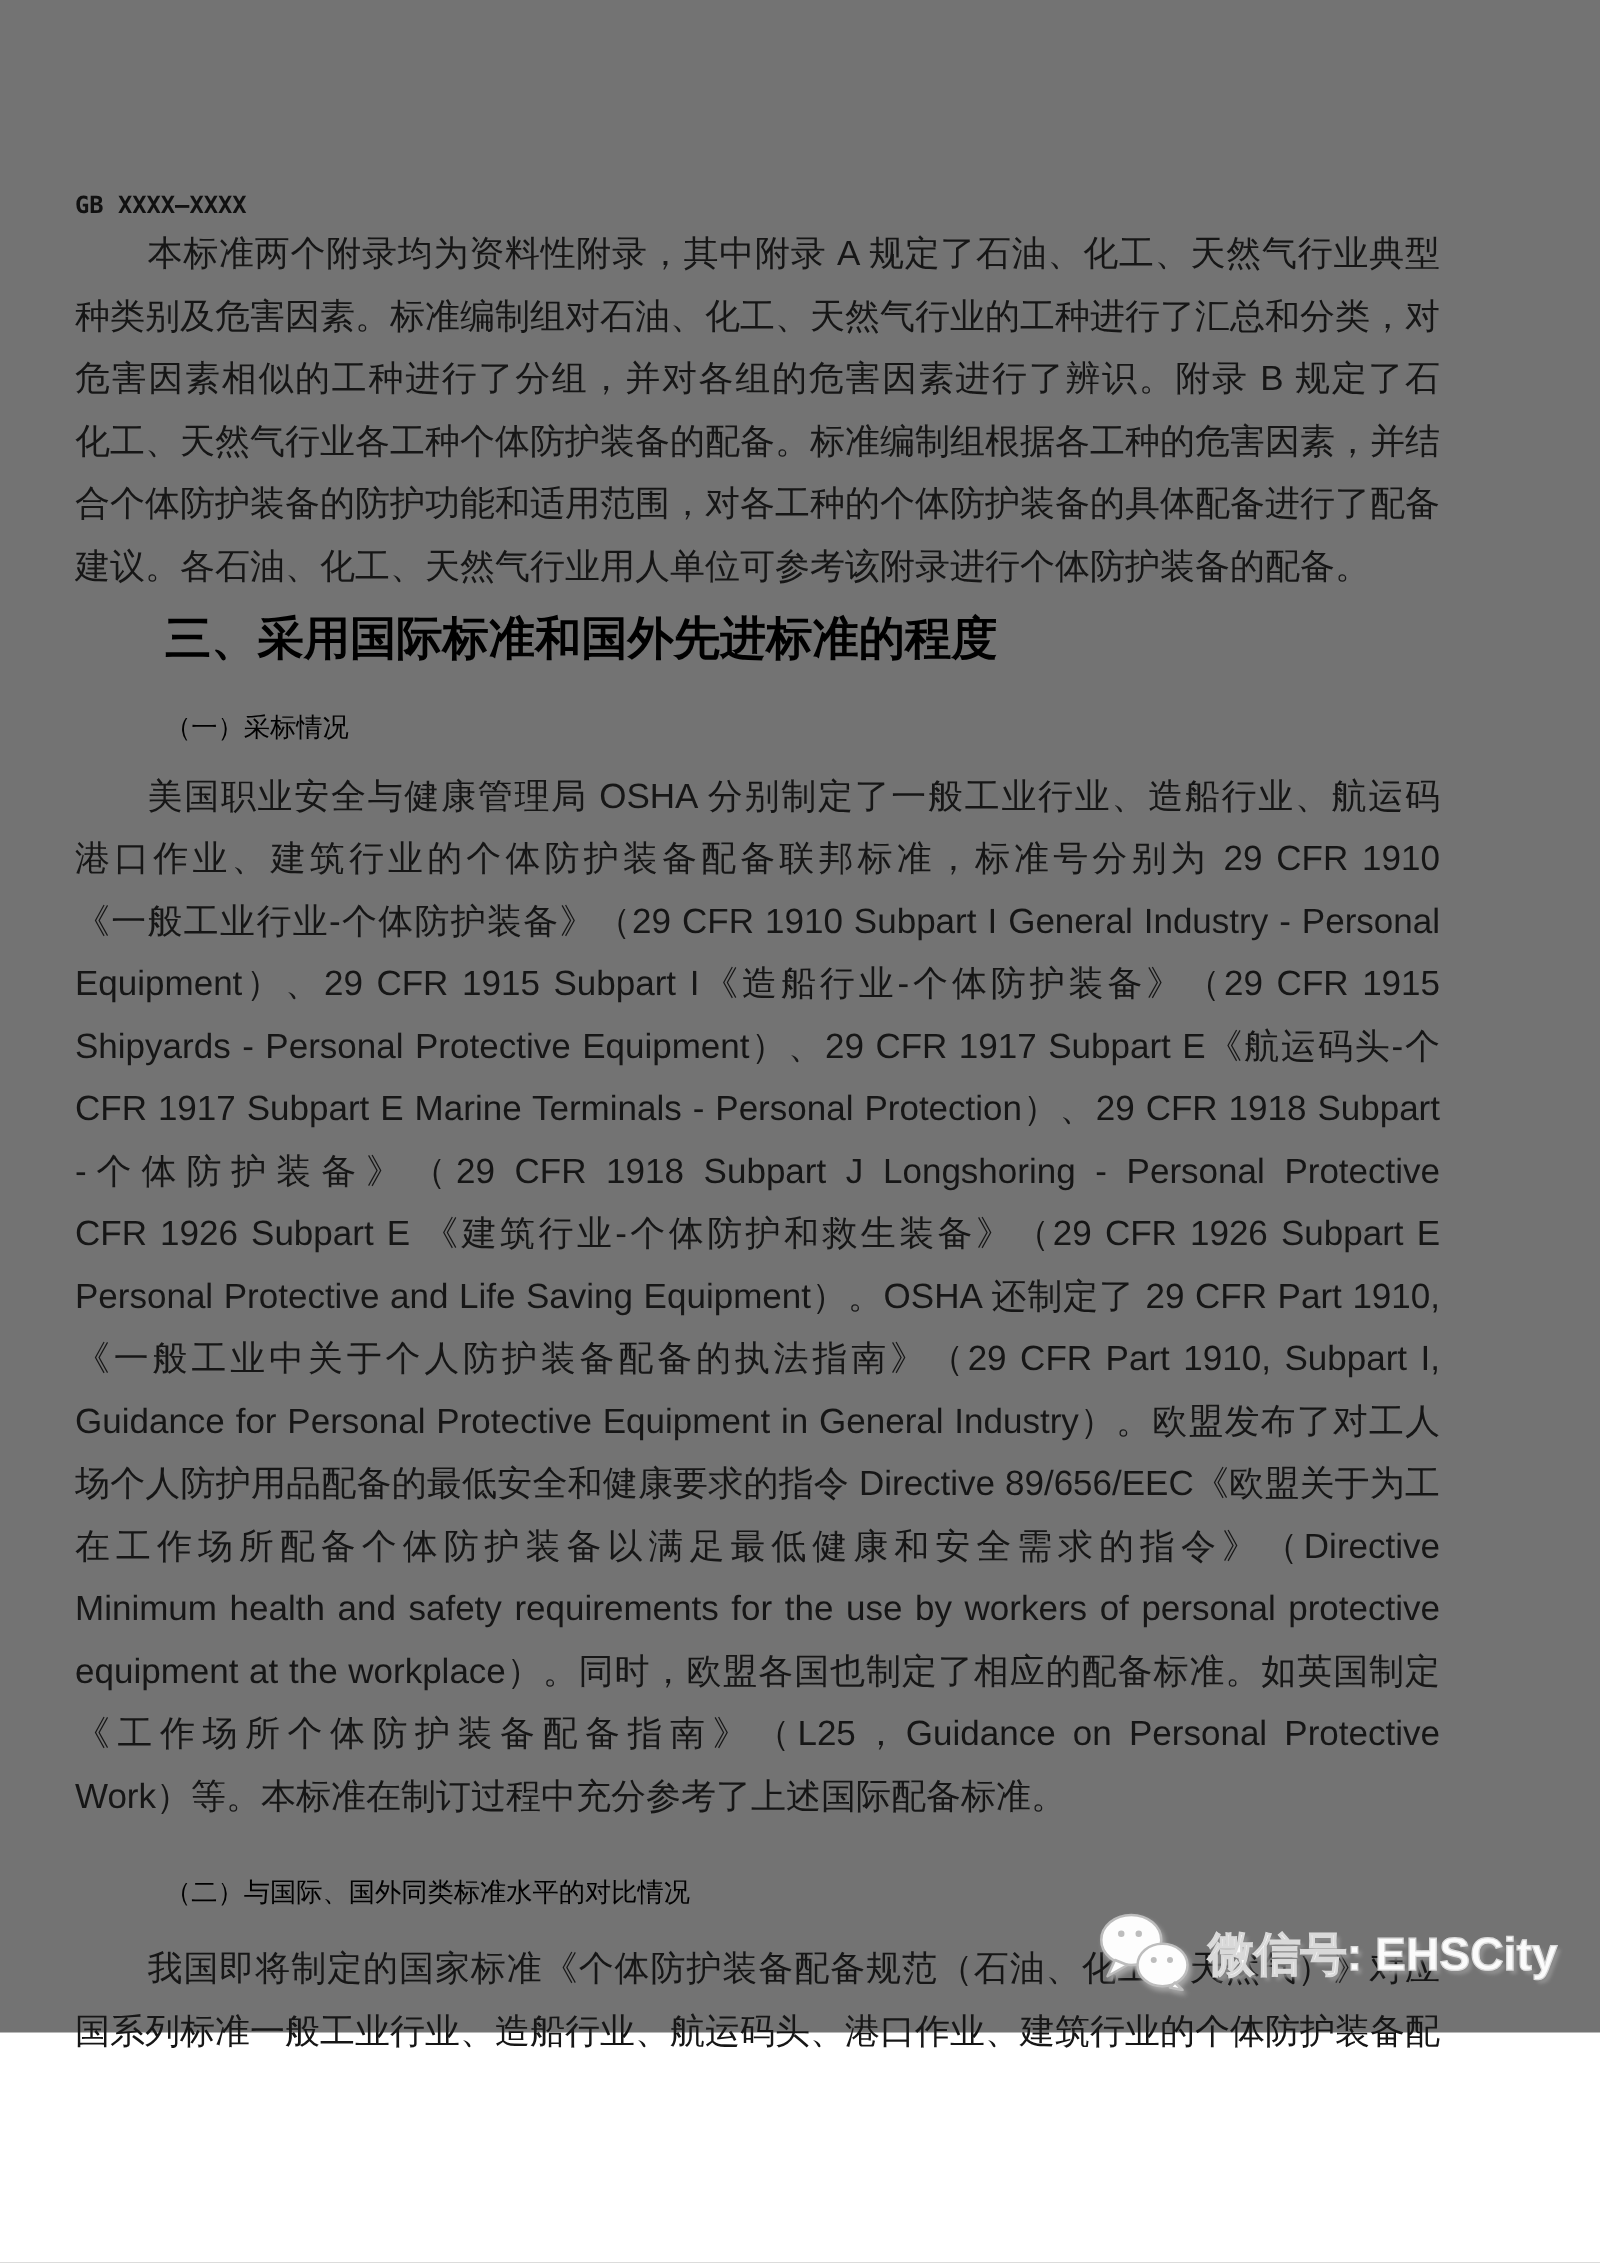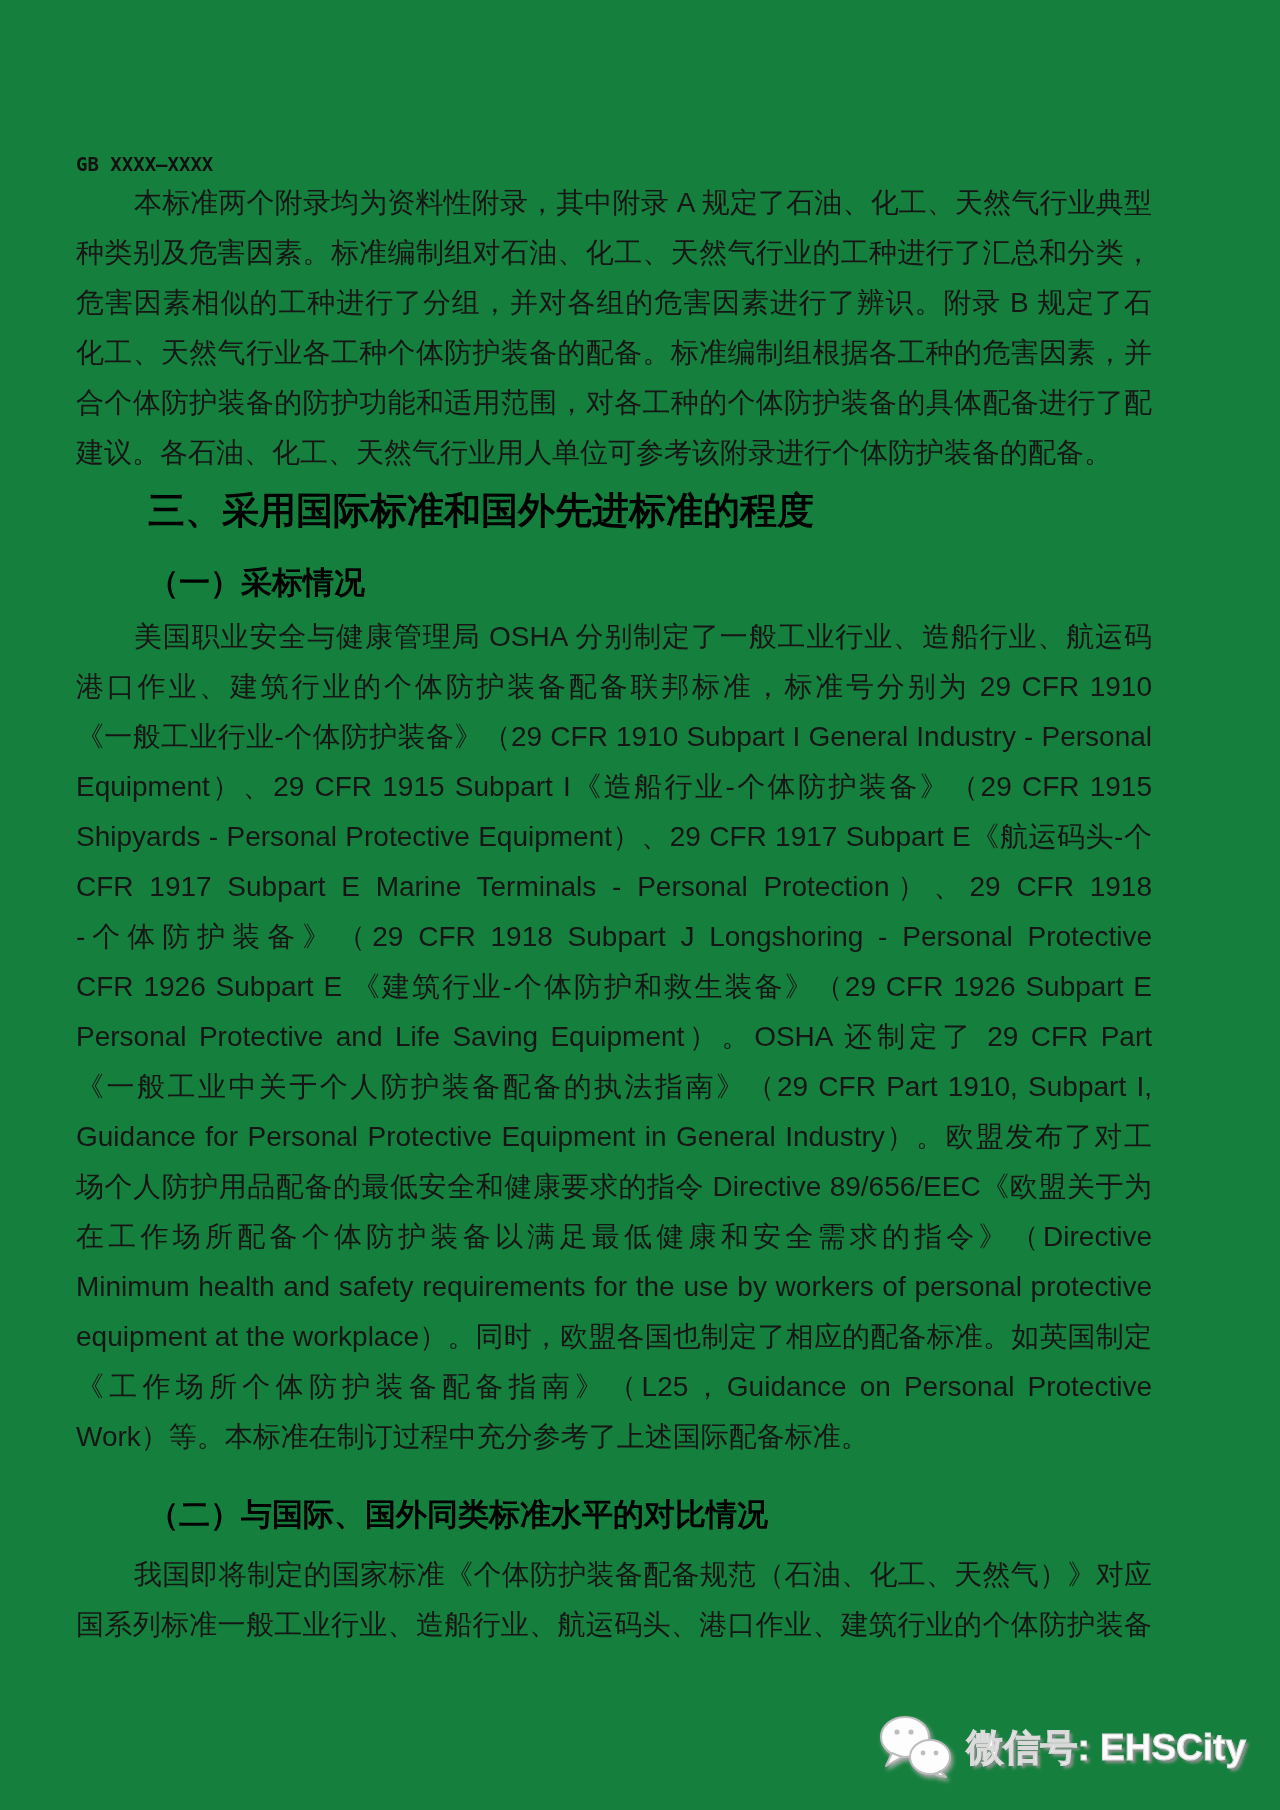--- a/index.html
+++ b/index.html
@@ -3,43 +3,43 @@
 <meta charset="utf-8">
 <style>
   html, body { margin: 0; padding: 0; background: #ffffff; }
   body {
     width: 1280px; height: 1810px; position: relative; overflow: hidden;
     font-family: "Liberation Sans", "DejaVu Sans", sans-serif;
     color: #1c1c1c;
   }
   .page {
     position: relative; box-sizing: border-box;
-    width: 1280px; height: 1810px;
-    padding: 150px 128px 0 76px;
-    background: #15803d;
+    width: 1280px; height: 1626px;
+    padding: 150px 128px 0 60px;
+    background: #737373;
   }
   .gb-header {
     font-family: "DejaVu Sans Mono", "Liberation Mono", monospace;
     font-size: 19px; font-weight: bold; line-height: 28px; color: #111111;
   }
   .para { font-size: 28px; line-height: 50px; color: #161616; }
   .para .line {
     height: 50px; overflow: hidden;
     text-align: justify; text-align-last: justify;
   }
   .para .line.first { text-indent: 58px; }
   .para .line.last { text-align-last: left; }
   h1.sec {
     margin: 6px 0 0 0; padding-left: 72px;
     font-size: 37px; line-height: 54px; font-weight: bold; color: #000000;
     font-family: "Liberation Sans", "DejaVu Sans", sans-serif;
   }
   h2.sub {
     margin: 0; padding-left: 72px;
-    font-size: 31px; line-height: 46px; font-weight: bold; color: #000000;
+    font-size: 21px; line-height: 46px; font-weight: normal; color: #000000;
   }
   h2.sub.one { margin-top: 22px; }
   h2.sub.two { margin-top: 30px; }
   .para.p2 { margin-top: 6px; }
   .para.p3 { margin-top: 12px; }
   .page-number {
     margin-top: 12px; padding-left: 948px;
     font-family: "Liberation Serif", "DejaVu Serif", serif;
     font-size: 24px; line-height: 30px; color: #222222;
   }

